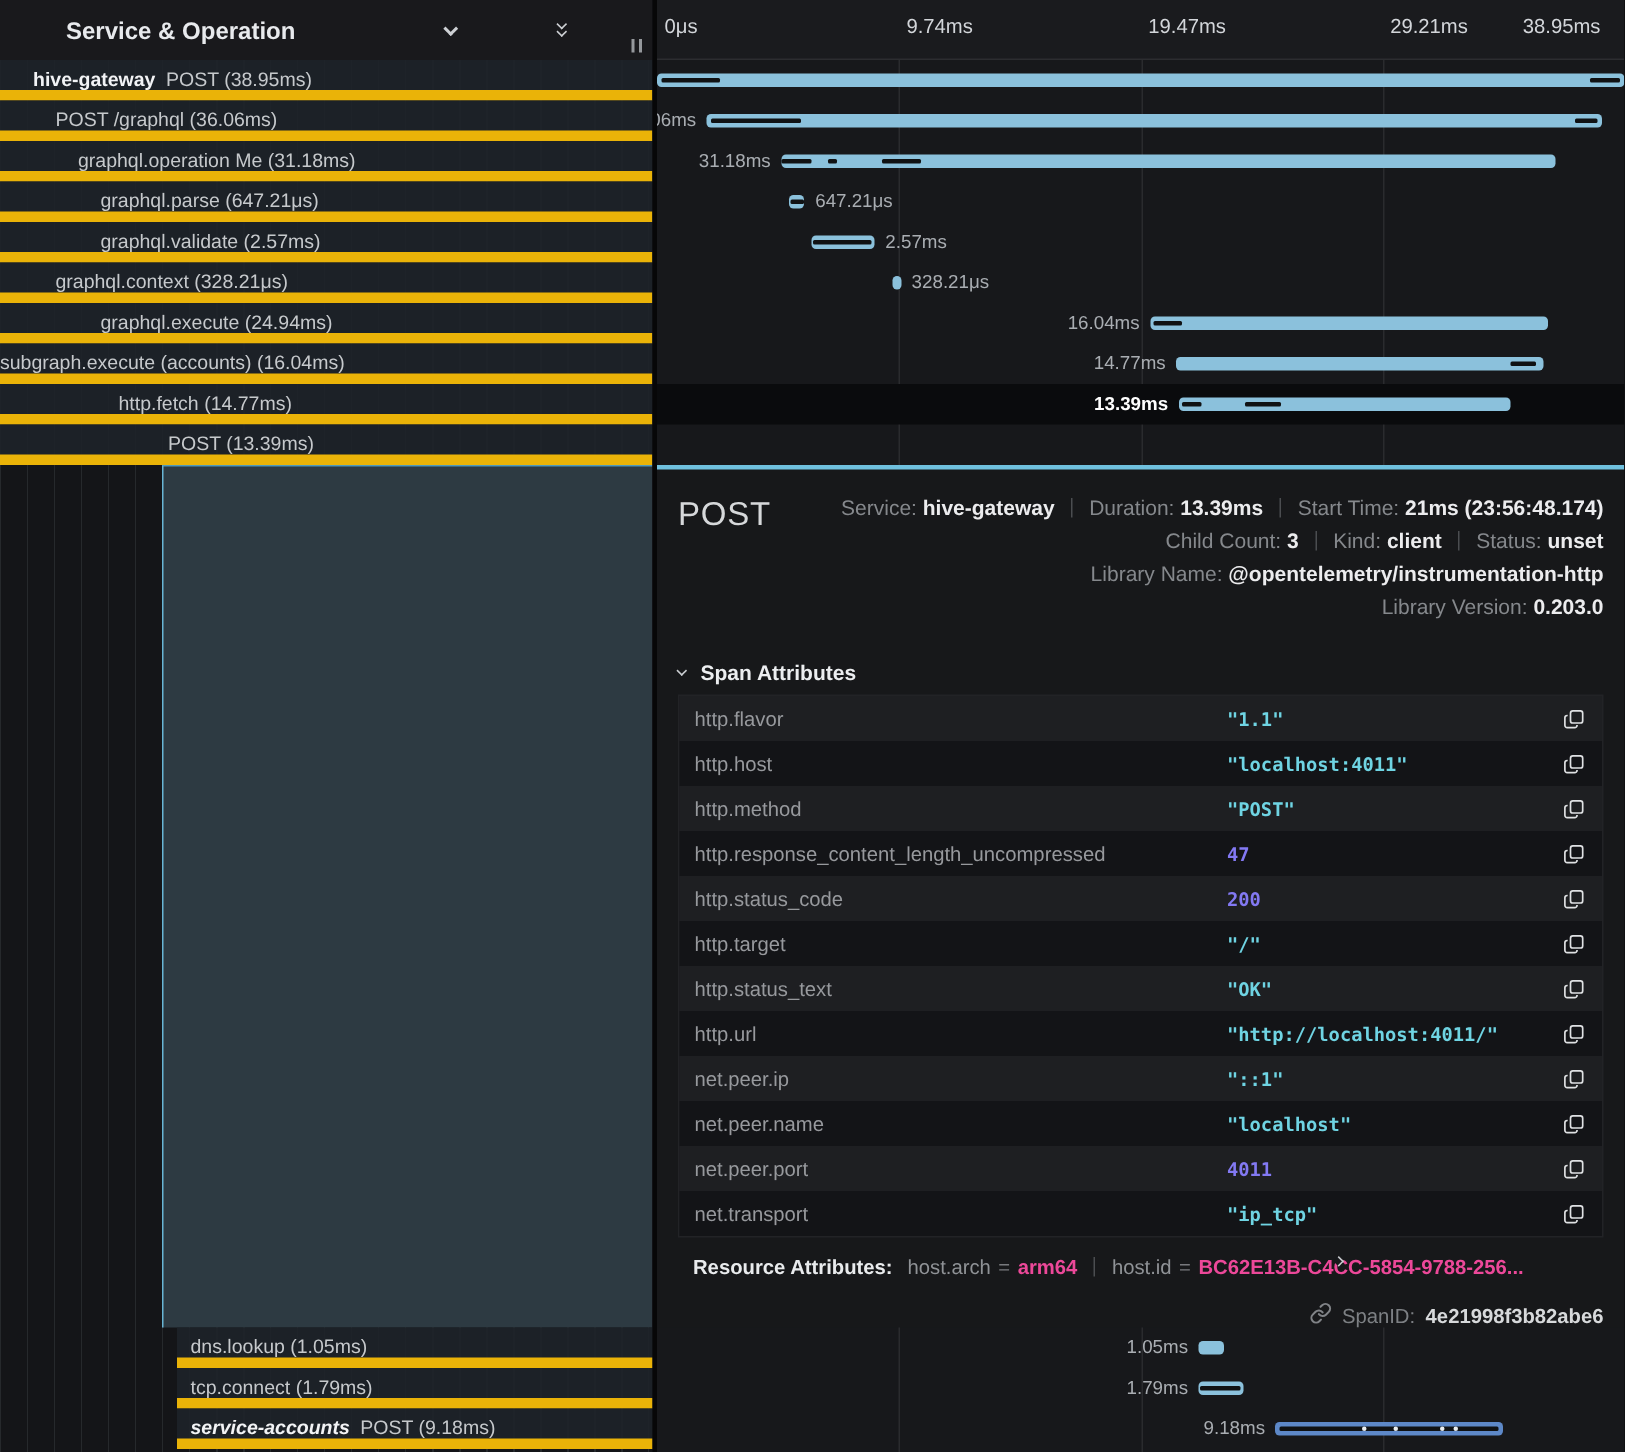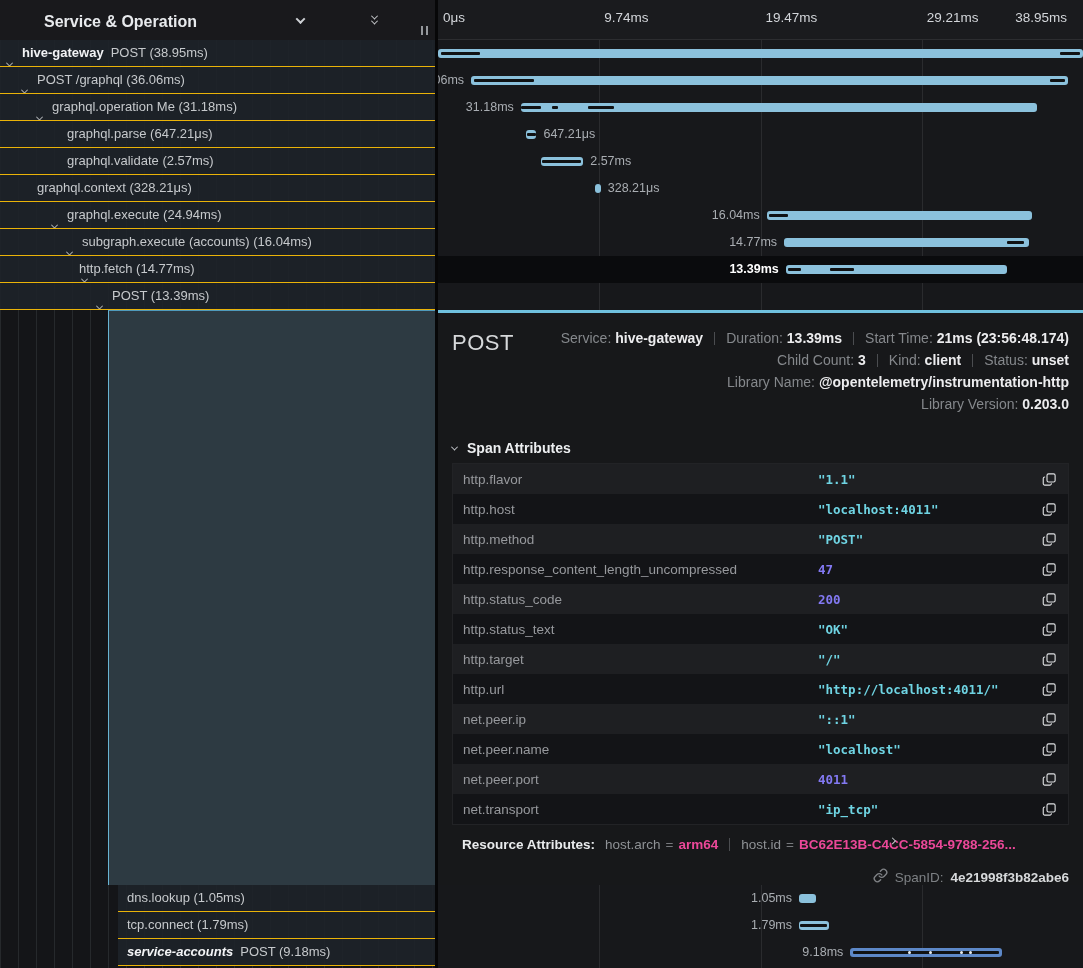--- a/index.html
+++ b/index.html
@@ -19,21 +19,21 @@
   .chev.down{transform:rotate(45deg) translate(-1px,-1px);}
   .chev.right{transform:rotate(-45deg) translate(-1px,1px);}
   .chev.sm{width:5px;height:5px;border-width:1.5px;}
   .dbl{display:flex;flex-direction:column;gap:0px;align-items:center;}
   .dblr{display:flex;flex-direction:row;gap:0px;align-items:center;}
   .grip{position:absolute;right:7px;top:26px;display:flex;gap:3px;cursor:col-resize;z-index:4;}
   .grip i{display:block;width:2px;height:9px;background:#95989c;}
 
   .tree-rows{position:absolute;left:0;top:40px;width:435px;z-index:2;}
   .tree-row{position:relative;height:27px;background:rgba(29,35,41,0.92);
-            border-bottom:1px solid #eab308;font-size:13px;line-height:26px;color:#c6c9cc;
+            border-bottom:7px solid #eab308;font-size:13px;line-height:26px;color:#c6c9cc;
             white-space:nowrap;overflow:hidden;cursor:pointer;}
   .tree-row .tog{position:absolute;top:10px;color:#b2b5b8;}
   .svc{font-weight:700;color:#f2f3f5;margin-right:7px;}
   .svc.it{font-style:italic;}
   .sel-box{position:absolute;left:108px;top:310px;width:327px;height:575px;background:#2d3a42;
            border-left:1px solid #68b4d3;border-top:1px solid #4f9abc;z-index:2;}
   .tree-rows.bottom{top:885px;left:118px;width:372px;}
   .tree-rows.bottom .tree-row{overflow:visible;}
 
   
@@ -112,21 +112,21 @@
         </div>
     </div>
     <div class="tree-rows" id="tree-top">
         <div class="tree-row" style="padding-left: 22px;"><span class="tog" style="left: 7px;"><i class="chev sm down"></i></span><span class="svc">hive-gateway</span><span>POST (38.95ms)</span></div>
         <div class="tree-row" style="padding-left: 37px;"><span class="tog" style="left: 22px;"><i class="chev sm down"></i></span><span>POST /graphql (36.06ms)</span></div>
         <div class="tree-row" style="padding-left: 52px;"><span class="tog" style="left: 37px;"><i class="chev sm down"></i></span><span>graphql.operation Me (31.18ms)</span></div>
         <div class="tree-row" style="padding-left: 67px;"><span>graphql.parse (647.21μs)</span></div>
         <div class="tree-row" style="padding-left: 67px;"><span>graphql.validate (2.57ms)</span></div>
         <div class="tree-row" style="padding-left: 37px;"><span>graphql.context (328.21μs)</span></div>
         <div class="tree-row" style="padding-left: 67px;"><span class="tog" style="left: 52px;"><i class="chev sm down"></i></span><span>graphql.execute (24.94ms)</span></div>
-        <div class="tree-row" style="padding-left: 82px;"><span class="tog" style="left: 67px;"><i class="chev sm down"></i></span><span>subgraph.execute (accounts) (16.04ms)</span></div>
+        <div class="tree-row" style=""><span class="tog" style="left: 67px;"><i class="chev sm down"></i></span><span>subgraph.execute (accounts) (16.04ms)</span></div>
         <div class="tree-row" style="padding-left: 79px;"><span class="tog" style="left: 82px;"><i class="chev sm down"></i></span><span>http.fetch (14.77ms)</span></div>
         <div class="tree-row" style="padding-left: 112px;"><span class="tog" style="left: 97px;"><i class="chev sm down"></i></span><span>POST (13.39ms)</span></div>
       </div>
     <div class="tree-rows bottom" id="tree-bottom">
         <div class="tree-row" style="padding-left: 9px;"><span>dns.lookup (1.05ms)</span></div>
         <div class="tree-row" style="padding-left: 9px;"><span>tcp.connect (1.79ms)</span></div>
         <div class="tree-row" style="padding-left: 9px;"><span class="tog" style="left: -6px;"></span><span class="svc it">service-accounts</span><span>POST (9.18ms)</span></div>
       </div>
   </div>
 
@@ -258,32 +258,32 @@
             <div class="attr-key">http.status_code</div>
             <div class="attr-val num">200</div>
             <div class="copy-btn">
               <svg width="15" height="15" viewBox="0 0 24 24" fill="none" stroke="#dfe1e3" stroke-width="1.8">
                 <rect x="8" y="3" width="13" height="13" rx="2.5"></rect>
                 <path d="M5 8H4.5A2.5 2.5 0 0 0 2 10.5v8A2.5 2.5 0 0 0 4.5 21h8a2.5 2.5 0 0 0 2.5-2.5V18"></path>
               </svg>
             </div>
           </div>
           <div class="attr-row">
+            <div class="attr-key">http.target</div>
+            <div class="attr-val str">"/"</div>
+            <div class="copy-btn">
+              <svg width="15" height="15" viewBox="0 0 24 24" fill="none" stroke="#dfe1e3" stroke-width="1.8">
+                <rect x="8" y="3" width="13" height="13" rx="2.5"></rect>
+                <path d="M5 8H4.5A2.5 2.5 0 0 0 2 10.5v8A2.5 2.5 0 0 0 4.5 21h8a2.5 2.5 0 0 0 2.5-2.5V18"></path>
+              </svg>
+            </div>
+          </div>
+          <div class="attr-row">
             <div class="attr-key">http.status_text</div>
             <div class="attr-val str">"OK"</div>
-            <div class="copy-btn">
-              <svg width="15" height="15" viewBox="0 0 24 24" fill="none" stroke="#dfe1e3" stroke-width="1.8">
-                <rect x="8" y="3" width="13" height="13" rx="2.5"></rect>
-                <path d="M5 8H4.5A2.5 2.5 0 0 0 2 10.5v8A2.5 2.5 0 0 0 4.5 21h8a2.5 2.5 0 0 0 2.5-2.5V18"></path>
-              </svg>
-            </div>
-          </div>
-          <div class="attr-row">
-            <div class="attr-key">http.target</div>
-            <div class="attr-val str">"/"</div>
             <div class="copy-btn">
               <svg width="15" height="15" viewBox="0 0 24 24" fill="none" stroke="#dfe1e3" stroke-width="1.8">
                 <rect x="8" y="3" width="13" height="13" rx="2.5"></rect>
                 <path d="M5 8H4.5A2.5 2.5 0 0 0 2 10.5v8A2.5 2.5 0 0 0 4.5 21h8a2.5 2.5 0 0 0 2.5-2.5V18"></path>
               </svg>
             </div>
           </div>
           <div class="attr-row">
             <div class="attr-key">http.url</div>
             <div class="attr-val str">"http://localhost:4011/"</div>

